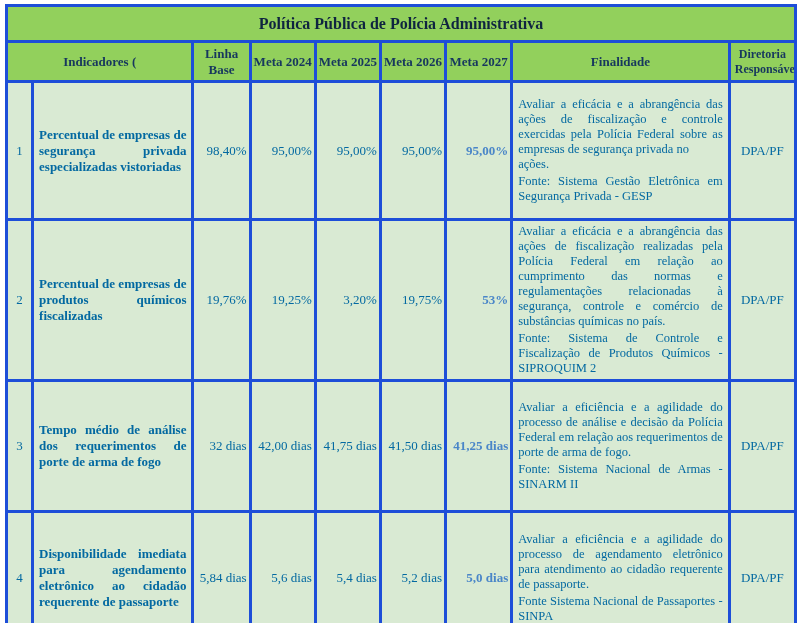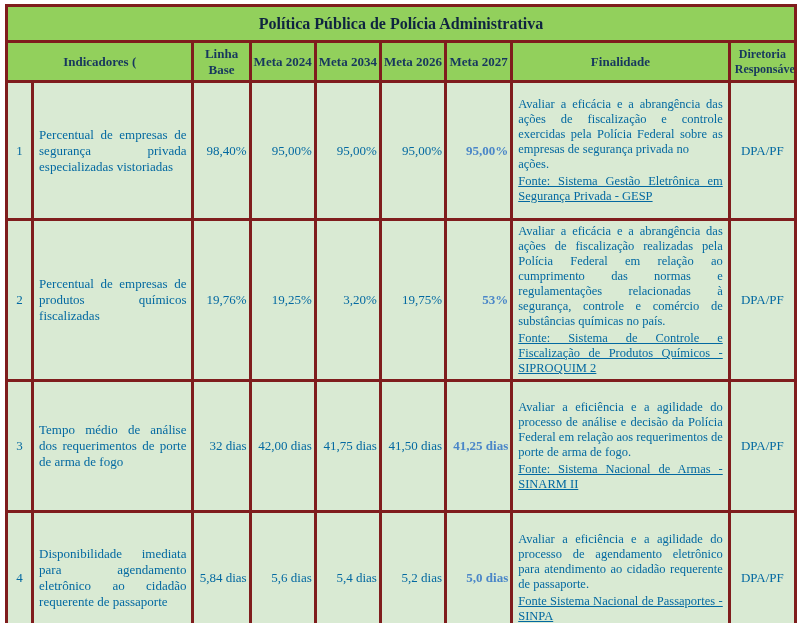--- a/index.html
+++ b/index.html
@@ -13,21 +13,21 @@
   }
   .page {
     padding: 4px 5px 5px 5px;
   }
   table.policy {
     border-collapse: collapse;
     table-layout: fixed;
     width: 792px;
   }
   table.policy td, table.policy th {
-    border: 3px solid #7f1d1d;
+    border: 3px solid #1d4ed8;
     overflow: hidden;
   }
   
   td.title-cell {
     height: 31px;
     background: #92d05c;
     text-align: center;
     vertical-align: middle;
     font-weight: bold;
     font-size: 16px;
@@ -51,26 +51,27 @@
     background: #d9ead3;
     font-size: 13px;
     color: #0369a1;
     vertical-align: middle;
   }
   td.num { text-align: center; }
   td.ind {
     text-align: justify;
     padding: 2px 5px;
     line-height: 16px;
+    font-weight: bold;
   }
   td.val { text-align: right; padding: 0 2px; }
   td.m27 { color: #4a86c8; font-weight: bold; }
   td.fin { padding: 3px 5px; font-size: 12.5px; line-height: 15px; }
   td.fin .fp { text-align: justify; }
-  td.fin .fonte { text-align: justify; margin-top: 2px; text-decoration: underline; }
+  td.fin .fonte { text-align: justify; margin-top: 2px; }
   td.dir { text-align: center; }
   tr.r1 td { height: 129px; }
   tr.r2 td { height: 147px; }
   tr.r3 td { height: 122px; }
   tr.r4 td { height: 123px; }
 </style>
 </head>
 <body>
 
 <div class="page">
@@ -89,21 +90,21 @@
 
     <tbody>
         <tr>
       <td class="title-cell" colspan="9">Política Pública de Polícia Administrativa</td>
     </tr>
 
     <tr class="hdr">
       <th colspan="2">Indicadores (</th>
       <th>Linha Base</th>
       <th>Meta 2024</th>
-      <th>Meta 2034</th>
+      <th>Meta 2025</th>
       <th>Meta 2026</th>
       <th>Meta 2027</th>
       <th>Finalidade</th>
       <th class="dir-h">Diretoria Responsável</th>
     </tr>
 
     <tr class="r1">
       <td class="num">1</td>
       <td class="ind">Percentual de empresas de segurança privada especializadas vistoriadas</td>
       <td class="val">98,40%</td>

